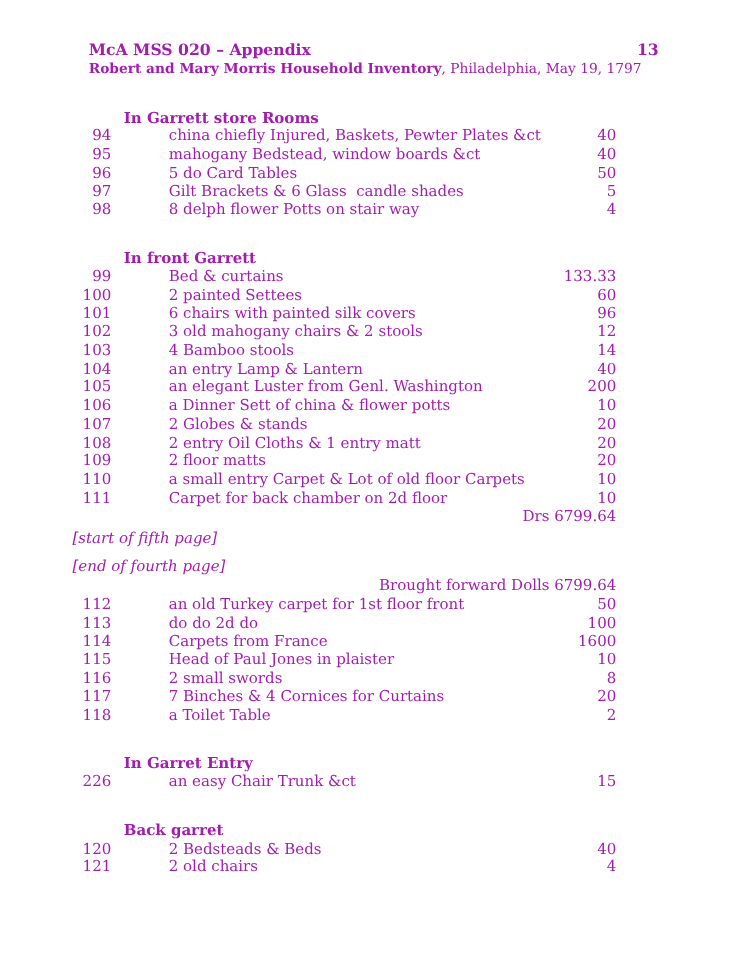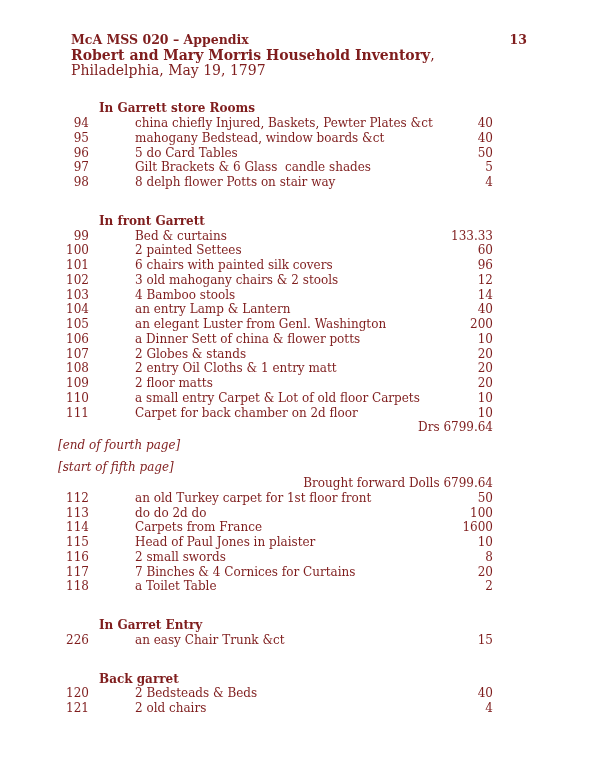--- a/index.html
+++ b/index.html
@@ -5,41 +5,41 @@
   html, body { margin: 0; padding: 0; background: #ffffff; }
   .page {
     position: relative;
     width: 557px;
     height: 776px;
     background: #ffffff;
     overflow: hidden;
     font-family: "DejaVu Serif", "Liberation Serif", serif;
     font-size: 12px;
     line-height: 14.75px;
-    color: #7f1d1d;
+    color: #a21caf;
   }
   .doc {
     position: absolute;
     top: 33px;
     left: 0;
     width: 600px;
   }
   
   .hdr-row {
     display: flex;
     justify-content: space-between;
     padding-left: 71px;
     padding-right: 73px;
     font-weight: bold;
     font-size: 12.5px;
   }
   .hdr2 {
     padding-left: 71px;
     padding-right: 73px;
-    font-size: 14px;
+    font-size: 11px;
   }
   .hdr2 .b { font-weight: bold; }
   .hdr2 .r { font-weight: normal; }
 
   
   .block { padding: 0; }
   .block.heading {
     font-weight: bold;
     padding-left: 99px;
     margin-top: 24px;
@@ -178,22 +178,22 @@
           <span class="num">110</span>
           <span class="desc">a small entry Carpet &amp; Lot of old floor Carpets</span>
           <span class="val">10</span>
         </div>
         <div class="block item">
           <span class="num">111</span>
           <span class="desc">Carpet for back chamber on 2d floor</span>
           <span class="val">10</span>
         </div>
         <div class="block total">Drs 6799.64</div>
+        <div class="block note">[start of fifth page]</div>
         <div class="block note">[end of fourth page]</div>
-        <div class="block note">[start of fifth page]</div>
         <div class="block carry">Brought forward Dolls 6799.64</div>
         <div class="block item">
           <span class="num">112</span>
           <span class="desc">an old Turkey carpet for 1st floor front</span>
           <span class="val">50</span>
         </div>
         <div class="block item">
           <span class="num">113</span>
           <span class="desc">do do 2d do</span>
           <span class="val">100</span>

